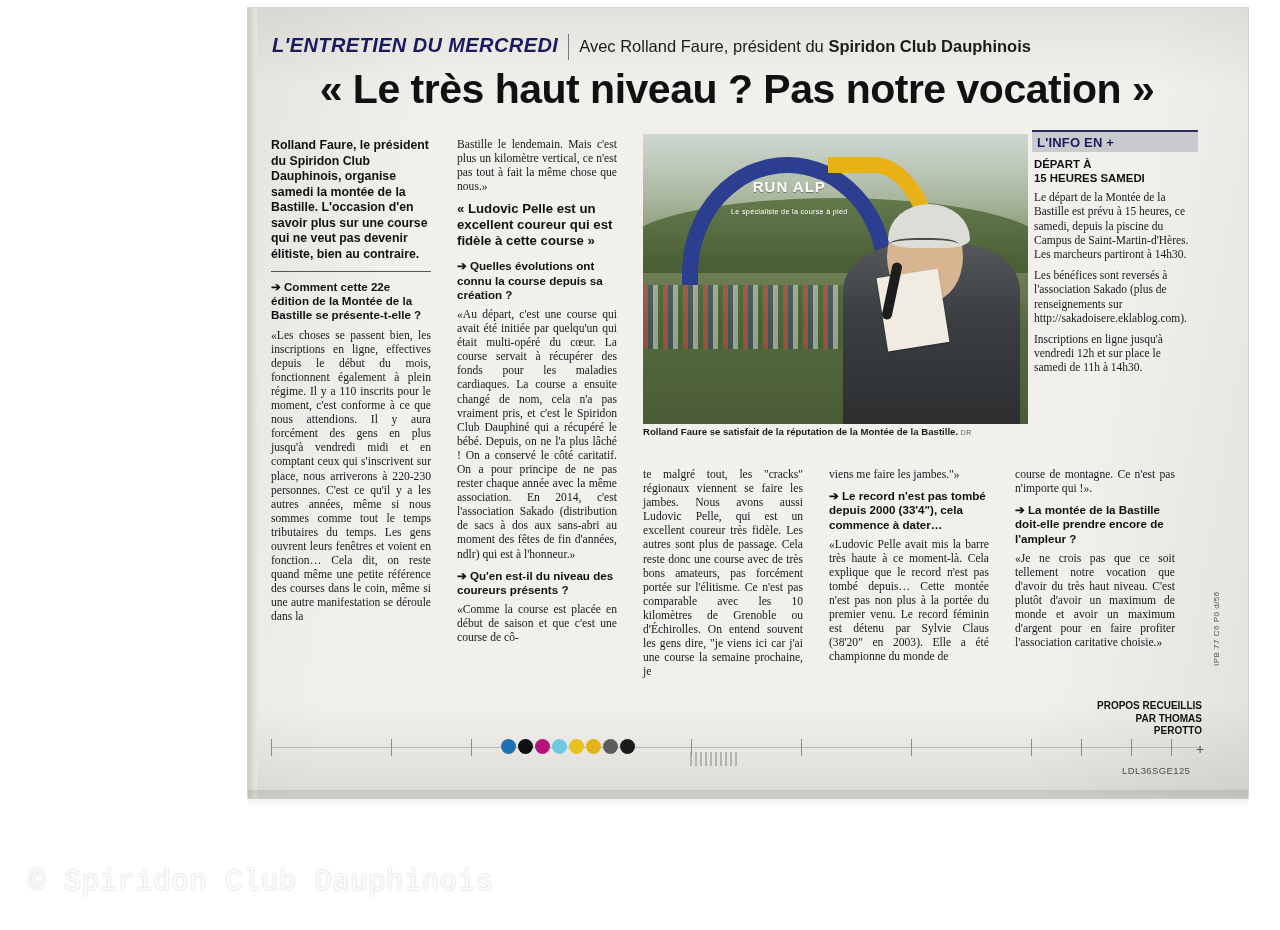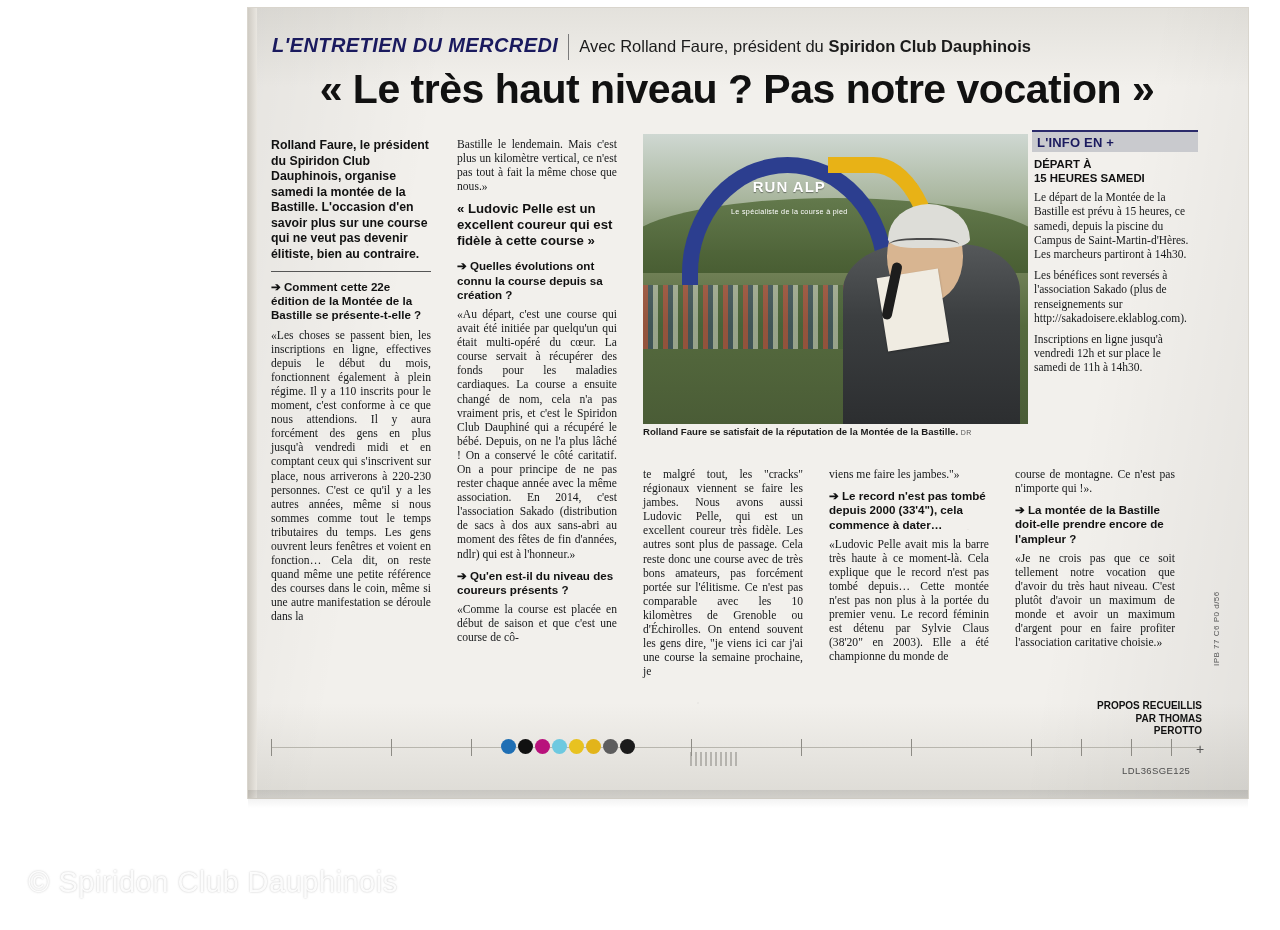--- a/index.html
+++ b/index.html
@@ -439,21 +439,21 @@
     font-size: 10px;
     line-height: 12.5px;
     color: #111;
   }
 
   
   #watermark {
     position: absolute;
     left: 28px;
     top: 866px;
-    font-family: Liberation Sans, sans-serif;
+    font-family: Liberation Mono, monospace;
     font-size: 29px;
     color: rgba(255,255,255,0.92);
     text-shadow: 0 0 2px rgba(160,160,160,.65);
     letter-spacing: .5px;
     white-space: nowrap;
   }
 
   
   #speckle {
     position: absolute;

